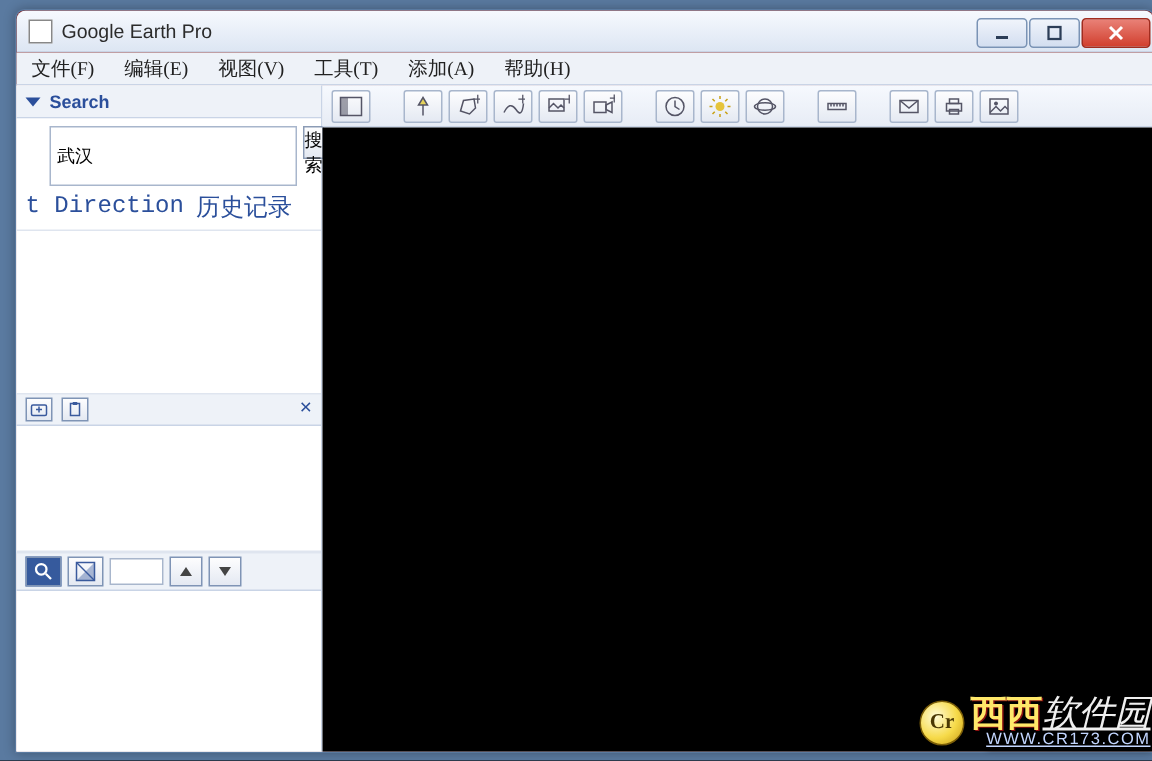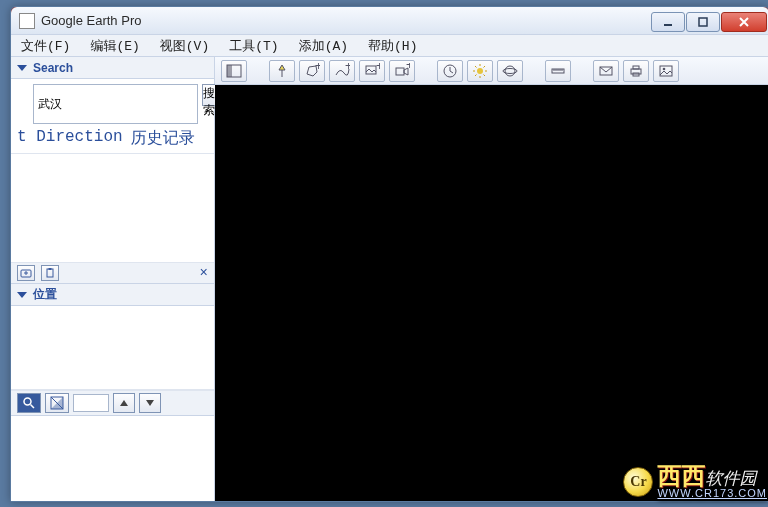--- a/index.html
+++ b/index.html
@@ -35,21 +35,21 @@
     background: linear-gradient(#e98177,#d13f2e);
     border-color: #a12c1f; color: #fff; font-weight: bold;
   }
   .win-btn svg { width:12px; height:12px; display:block; }
 
   
   .menubar {
     height: 22px; background: #eef2f8; border-bottom: 1px solid #c9d4e6;
     display: flex; align-items: center; padding: 0 4px; gap: 8px;
   }
-  .menubar .menu-item { padding: 2px 6px; cursor: default; font-family: Liberation Mono, monospace; font-size: 13px; color: #222; }
+  .menubar .menu-item { padding: 2px 6px; cursor: default; font-family: Liberation Serif, serif; font-size: 13px; color: #222; }
 
   
   .body { display: flex; height: calc(100% - 50px); background: #f1f4fa; }
 
   
   .sidebar { width: 204px; background: #fff; border-right: 1px solid #c9d4e6; display: flex; flex-direction: column; }
   .panel-header {
     height: 22px; background: #eef2f8; border-bottom: 1px solid #c9d4e6;
     display: flex; align-items: center; padding: 0 6px; gap: 6px; font-weight: bold; color: #2b4f9b;
   }
@@ -113,21 +113,21 @@
   }
   .cr-badge {
     width:30px; height:30px; border-radius:15px;
     background: radial-gradient(circle at 35% 35%, #fffcd8, #f6da49 55%, #c89b14);
     border:1px solid #7a5d08;
     display:flex; align-items:center; justify-content:center;
     color:#4a3803; font-weight:bold; font-family:Georgia,serif; font-size:14px;margin-left:20px;
   }
   .wm-chars { display:flex; align-items:baseline; }
   .wm-chars .c1,.wm-chars .c2 { color:#ffe86a; text-shadow:1px 1px 0 #8c1111; font-family:"KaiTi","STKaiti",serif; font-size:24px; font-weight:bold; }
-  .wm-suffix { color:#efefef; font-family:"STKaiti","KaiTi",serif; font-size:17px; font-style:italic; }
+  .wm-suffix { color:#efefef; font-family:"STKaiti","KaiTi",serif; font-size:24px; font-style:italic;text-decoration:underline; }
   .wm-url { color:#c3d6ff; text-shadow:1px 1px 0 #000; font-family:Arial,sans-serif; font-size:11px; letter-spacing:1px; align-self:flex-end;text-decoration:underline; }
   .wm-stack { display:flex; flex-direction:column; align-items:flex-start; line-height:1; }
   .wm-top { display:flex; align-items:baseline; }
 </style>
 </head>
 <body>
 
 <div class="window">
 
   <div class="titlebar">
@@ -190,24 +190,20 @@
         <span class="mini-glyph">
           <svg viewBox="0 0 12 12">
               <rect x="3" y="2" width="6" height="8" fill="none" stroke="#3a5a9d"></rect>
               <rect x="4.5" y="1" width="3" height="2" fill="#3a5a9d"></rect>
             </svg>
         </span>
         <span class="spacer"></span>
         <span class="x-icon">×</span>
       </div>
 
-      <div class="panel-header">
-        <span class="tri"></span>
-        <span>位置</span>
-      </div>
       <div class="panel-places-body"></div>
       <div class="places-footer">
         <span class="toggle-btn active">
           <svg viewBox="0 0 14 14">
               <circle cx="5.5" cy="5.5" r="3.5" fill="none" stroke="#fff" stroke-width="1.5"></circle>
               <path d="M8.5 8.5 L12 12" stroke="#fff" stroke-width="1.5"></path>
             </svg>
         </span>
         <span class="toggle-btn">
           <svg viewBox="0 0 14 14">

